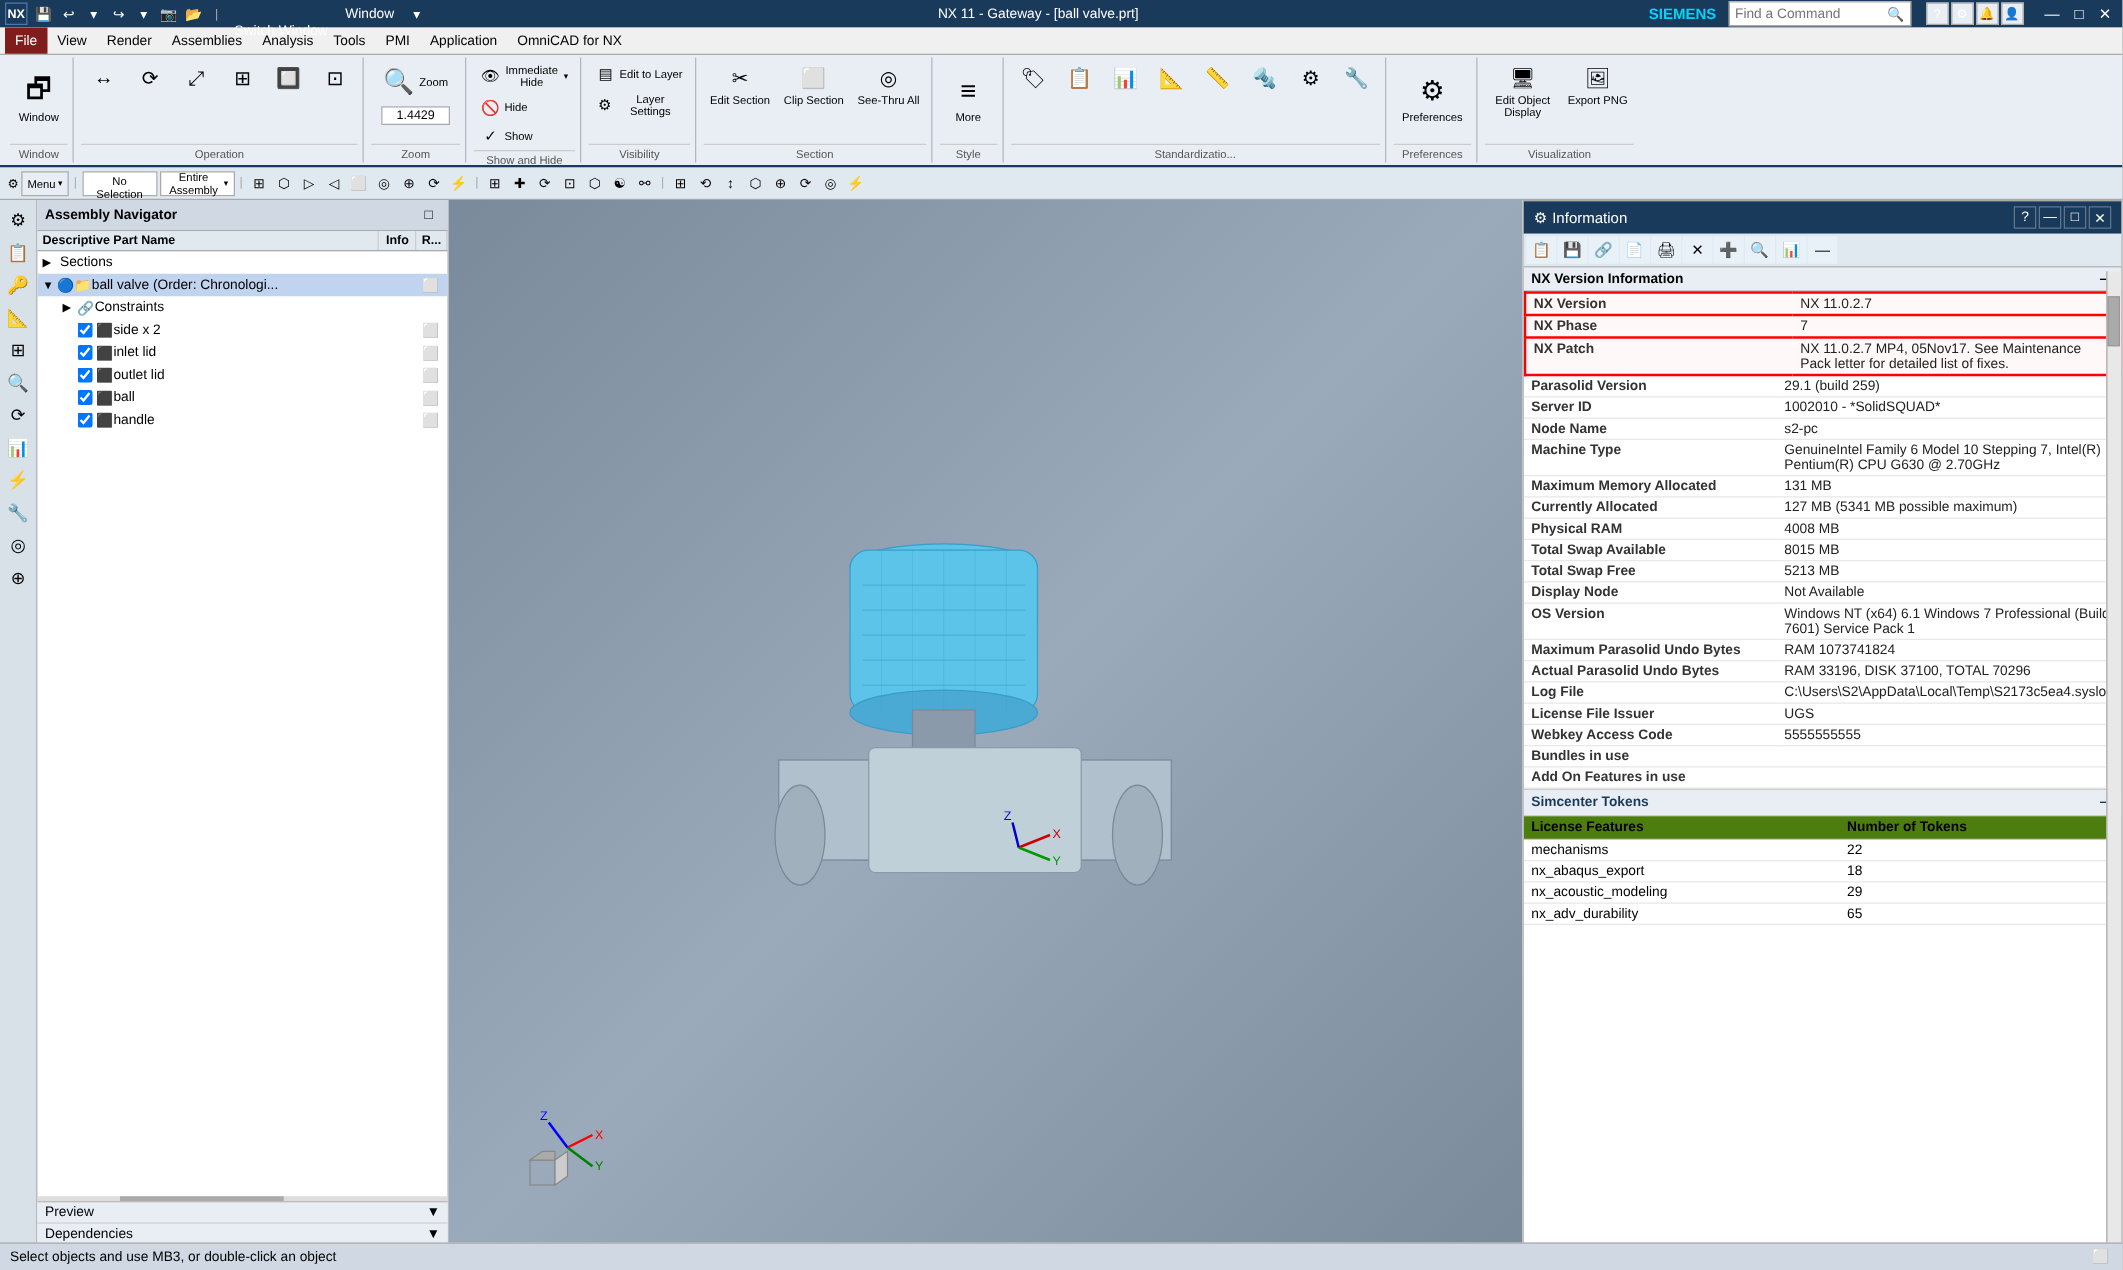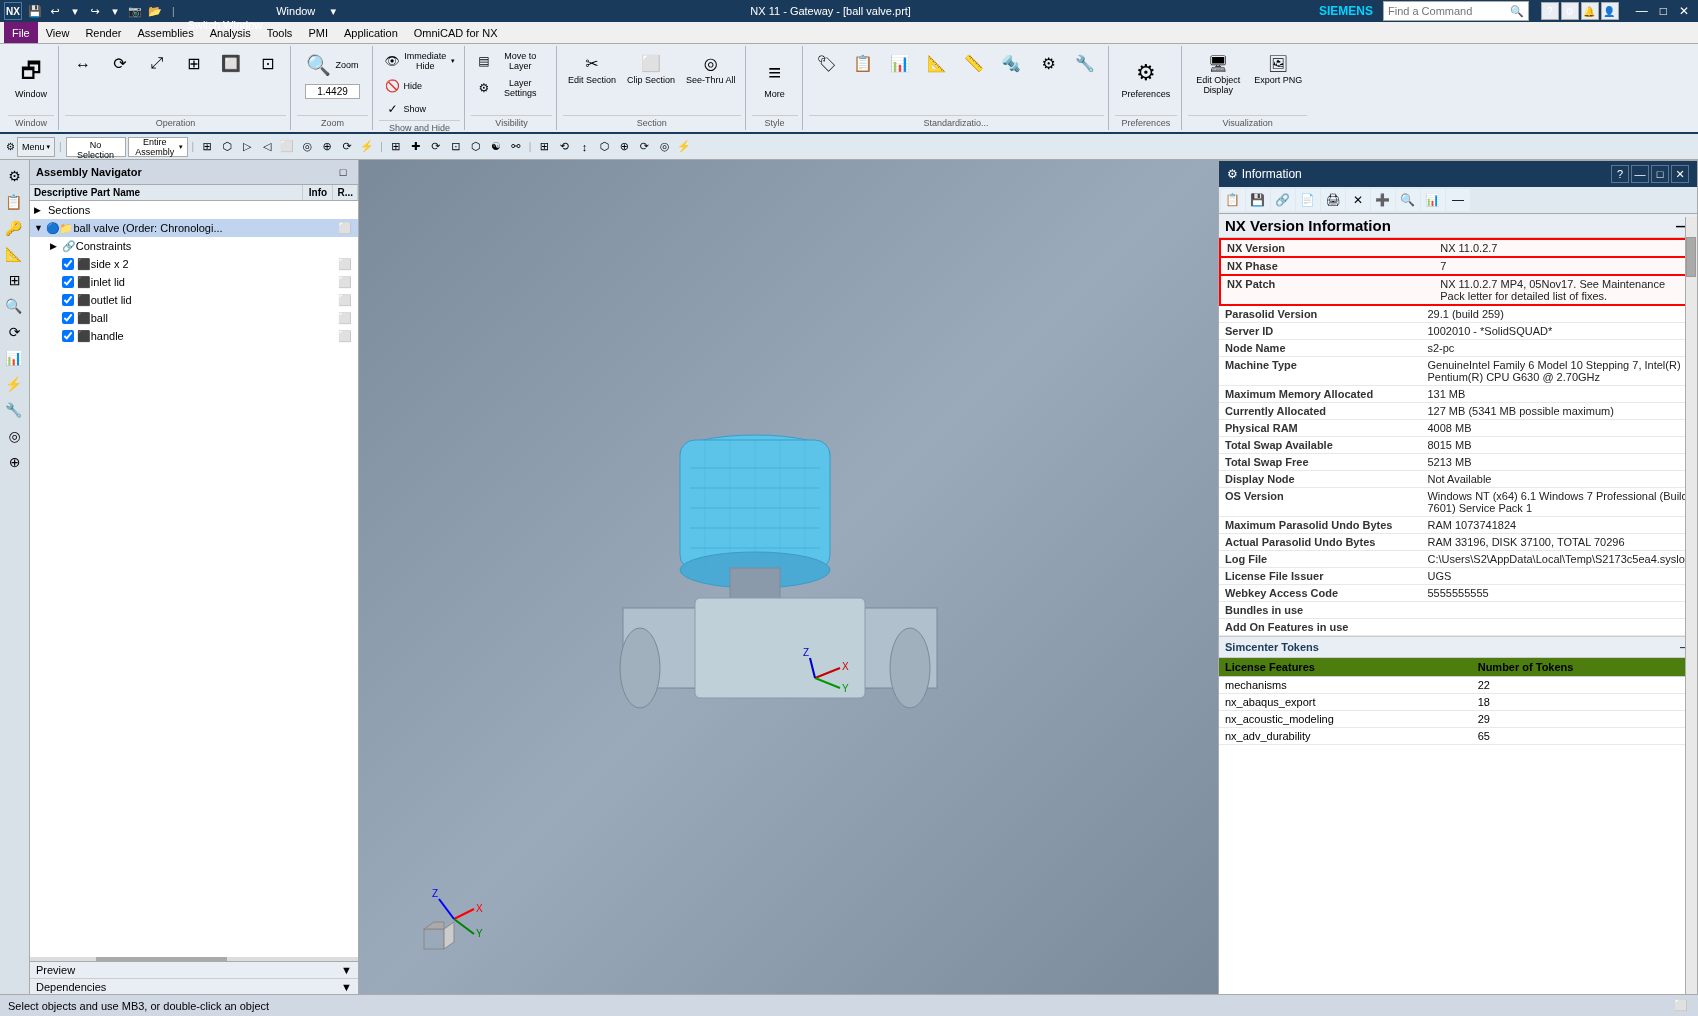--- a/index.html
+++ b/index.html
@@ -32,21 +32,21 @@
       padding: 0 4px;
     }
     .menu-item {
       padding: 2px 8px;
       cursor: pointer;
       font-size: 11px;
       height: 100%;
       display: flex;
       align-items: center;
     }
-    .menu-item.active { background: #701a75; color: white; }
+    .menu-item.active { background: #7f1d1d; color: white; }
 
     
     .ribbon {
       background: #e8eef4;
       border-bottom: 2px solid #1a3a5c;
       display: flex;
       flex-direction: column;
     }
     .ribbon-content {
       display: flex;
@@ -259,21 +259,21 @@
     }
     .info-content {
       flex: 1;
       overflow-y: auto;
       font-size: 11px;
     }
     .info-section-header {
       background: #e8eef4;
       padding: 3px 6px;
       font-weight: bold;
-      font-size: 15px;
+      font-size: 11px;
       display: flex;
       justify-content: space-between;
       align-items: center;
       border-bottom: 1px solid #ccc;
       cursor: pointer;
     }
     .info-table { width: 100%; border-collapse: collapse; }
     .info-table td {
       padding: 2px 6px;
       border-bottom: 1px solid #e8e8e8;
@@ -523,21 +523,21 @@
           <div>Show</div>
         </div>
       </div>
       <div class="ribbon-group-label">Show and Hide</div>
     </div>
 
     <div class="ribbon-group" style="min-width:90px;">
       <div class="ribbon-buttons" style="flex-direction:column; align-items:flex-start;">
         <div class="ribbon-btn" style="flex-direction:row; gap:3px; min-width:80px; justify-content:flex-start;">
           <div class="ribbon-btn-icon" style="width:16px; height:16px; font-size:12px;">▤</div>
-          <div>Move to Layer</div>
+          <div>Edit to Layer</div>
         </div>
         <div class="ribbon-btn" style="flex-direction:row; gap:3px; min-width:80px; justify-content:flex-start;">
           <div class="ribbon-btn-icon" style="width:16px; height:16px; font-size:12px;">⚙</div>
           <div>Layer Settings</div>
         </div>
       </div>
       <div class="ribbon-group-label">Visibility</div>
     </div>
 
     <div class="ribbon-group" style="min-width:120px;">

